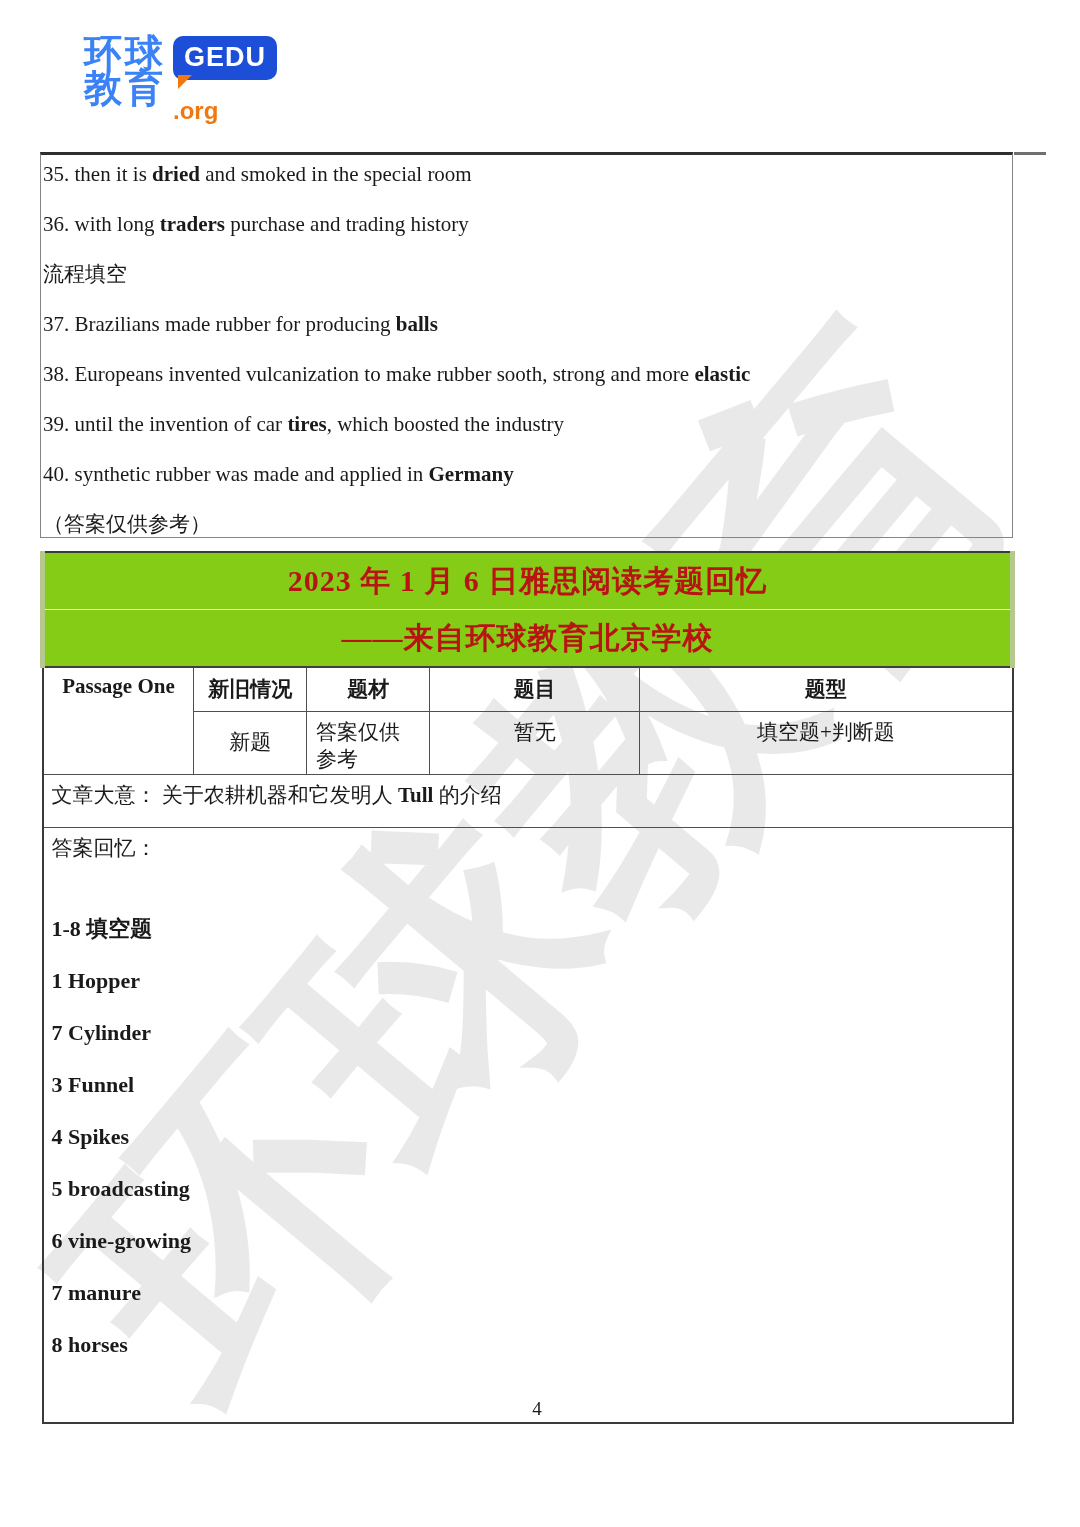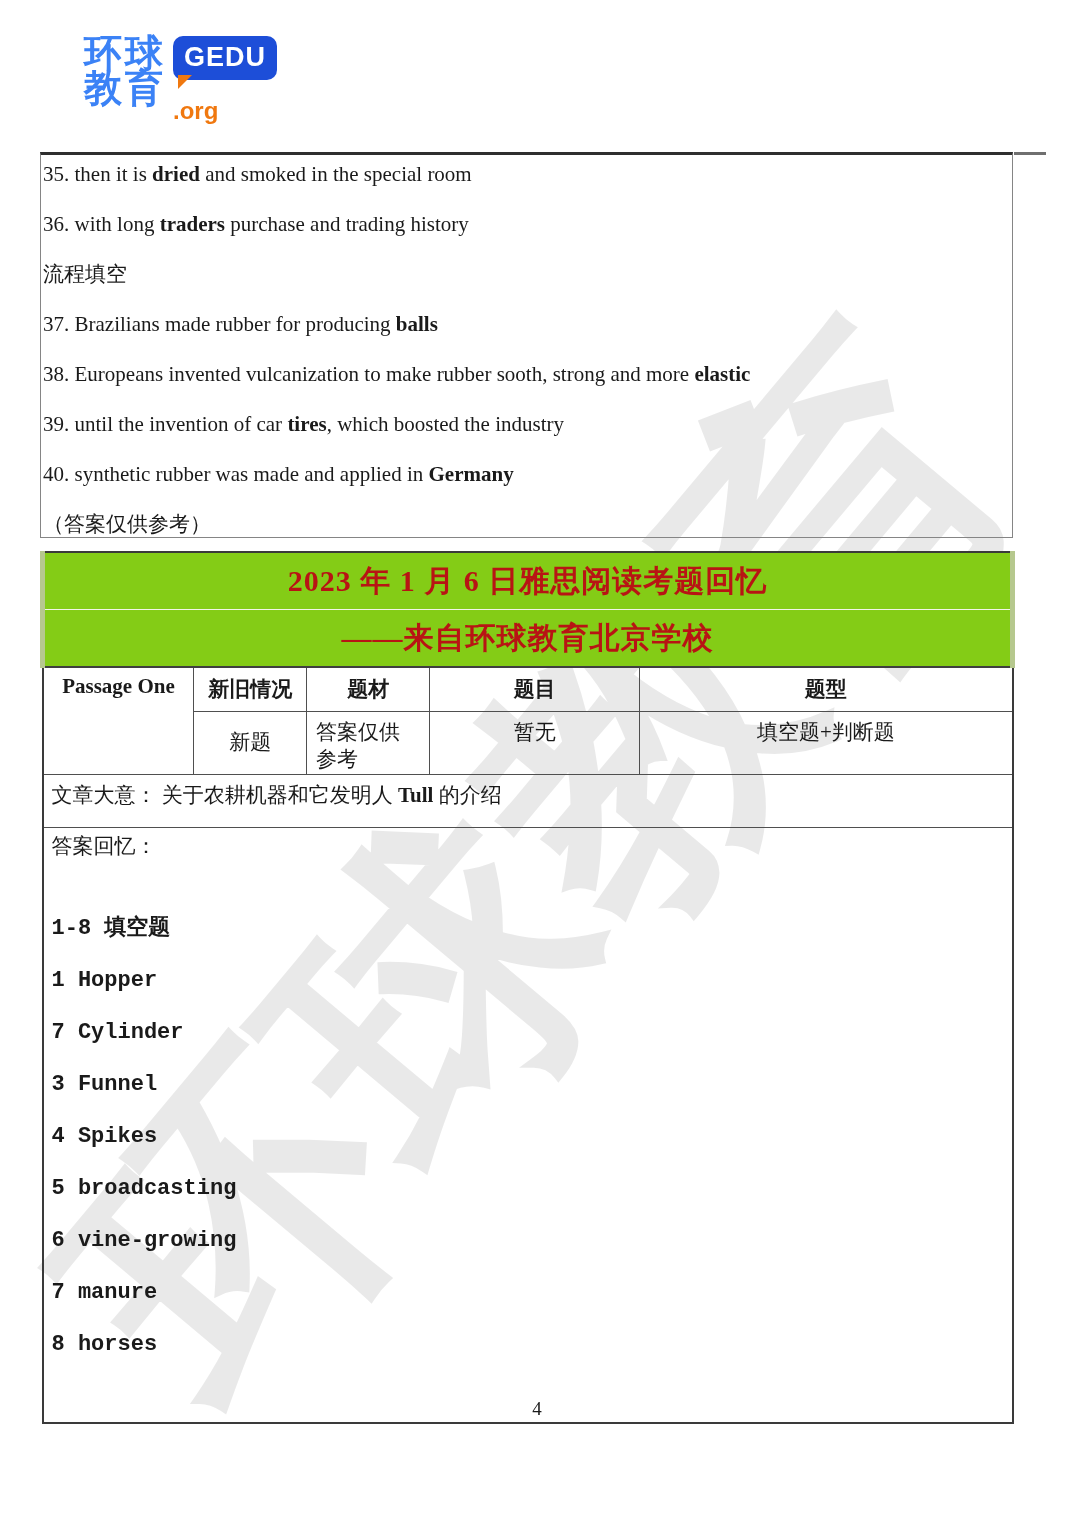--- a/index.html
+++ b/index.html
@@ -57,21 +57,21 @@
   .banner-line-1{border-bottom:1px solid #f2f5e7;}
   .passage-cell{font-weight:bold;text-align:center;vertical-align:top;padding-top:5px;line-height:27px;font-size:21px;}
   .hdr-row{height:44px;}
   .hdr-row th{font-weight:bold;text-align:center;vertical-align:middle;padding:2px 4px;font-size:21px;}
   .val-row{height:57px;}
   .val-row td{vertical-align:top;padding-top:7px;text-align:center;line-height:27px;}
   .cell-status{vertical-align:middle !important;padding-top:0 !important;}
   .cell-topic{text-align:left !important;padding-left:9px;padding-right:20px;}
   .summary-row{height:53px;}
   .summary-cell{vertical-align:top;padding:6px 8px;font-size:21px;}
-  .answers-row{height:596px;font-family:Liberation Mono, monospace;}
+  .answers-row{height:596px;}
   .answers-cell{vertical-align:top;padding:8px 8px;}
   .ans-label{font-size:21px;line-height:24px;margin:0 0 56px;font-weight:normal;}
   .ans-group{font-weight:bold;font-size:22px;line-height:25px;margin:0 0 27px;}
   .ans-item{font-weight:bold;font-size:22px;line-height:25px;margin:0 0 27px;}
   .ans-list p:last-child{margin-bottom:9px;}
   .page-num{position:absolute;top:1398px;left:0;width:1074px;text-align:center;font-size:19px;z-index:1;}
 </style>
 </head>
 <body>
 

